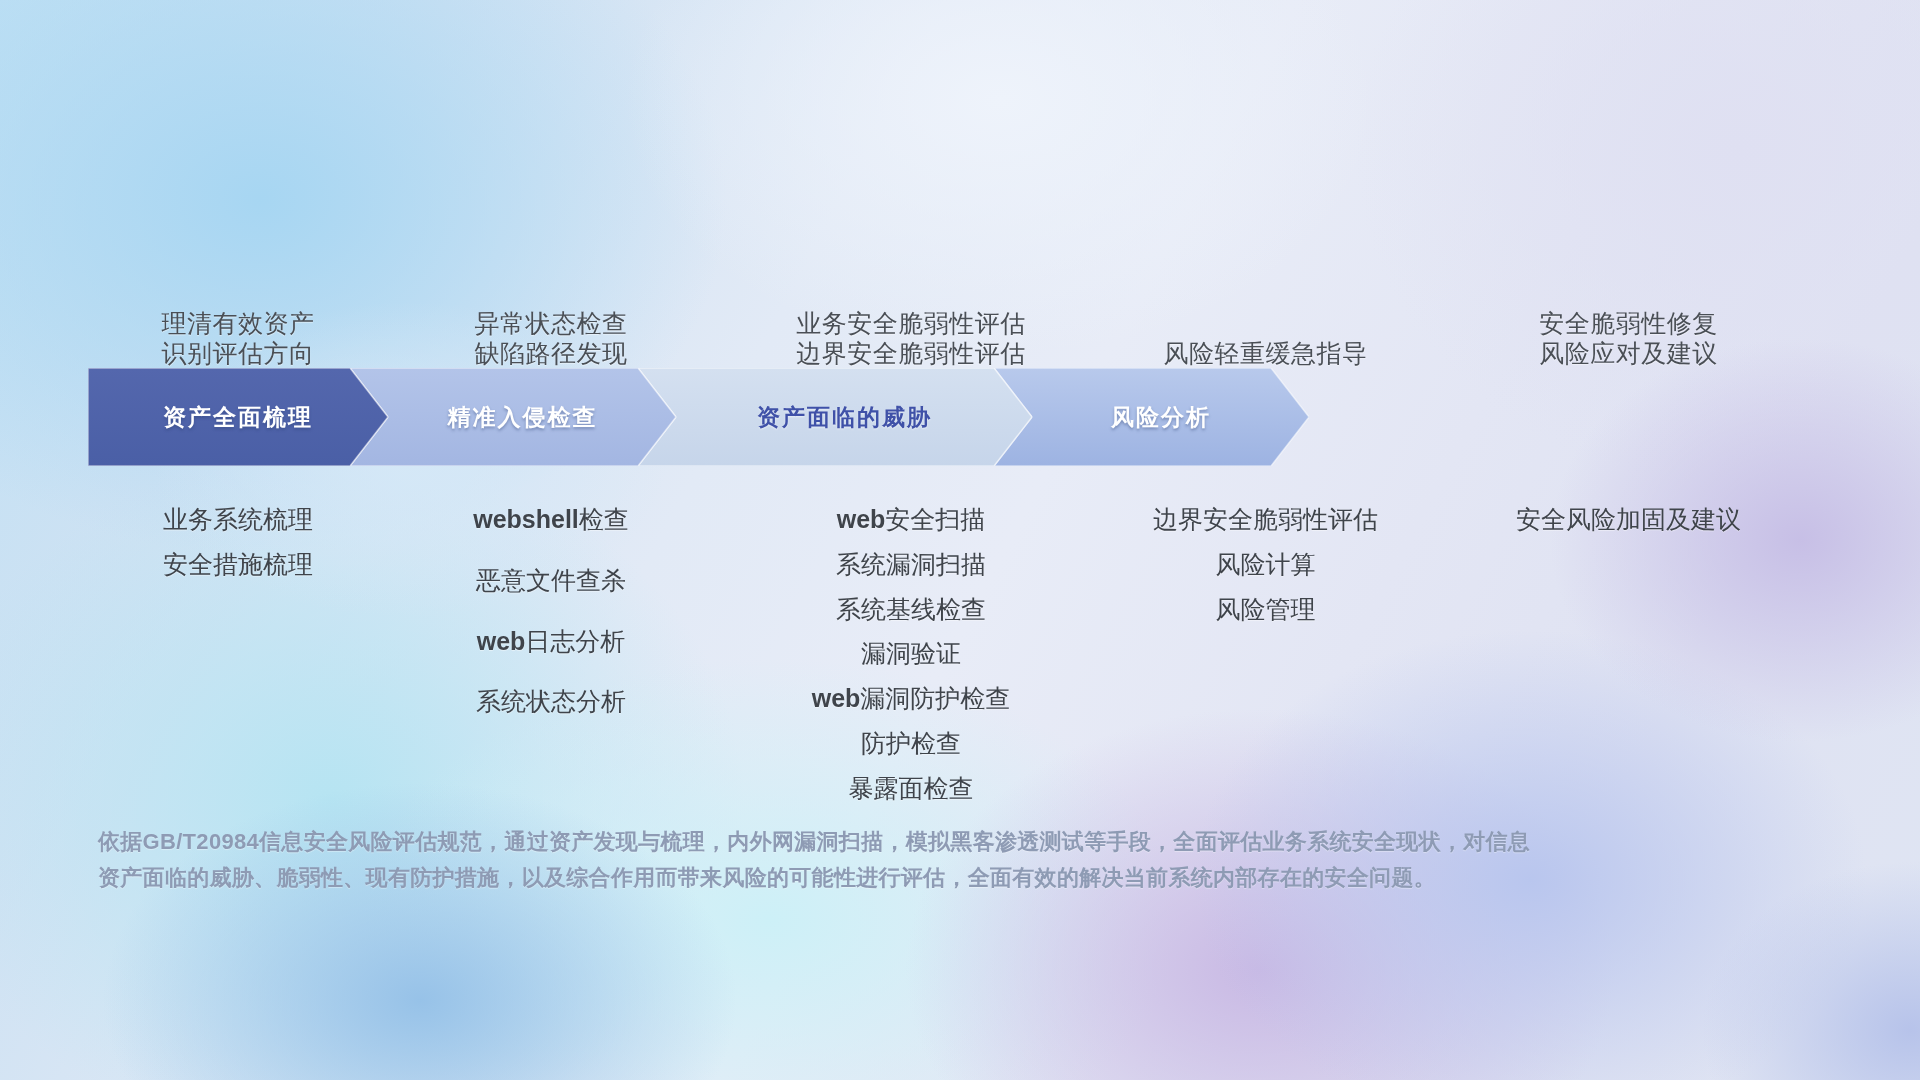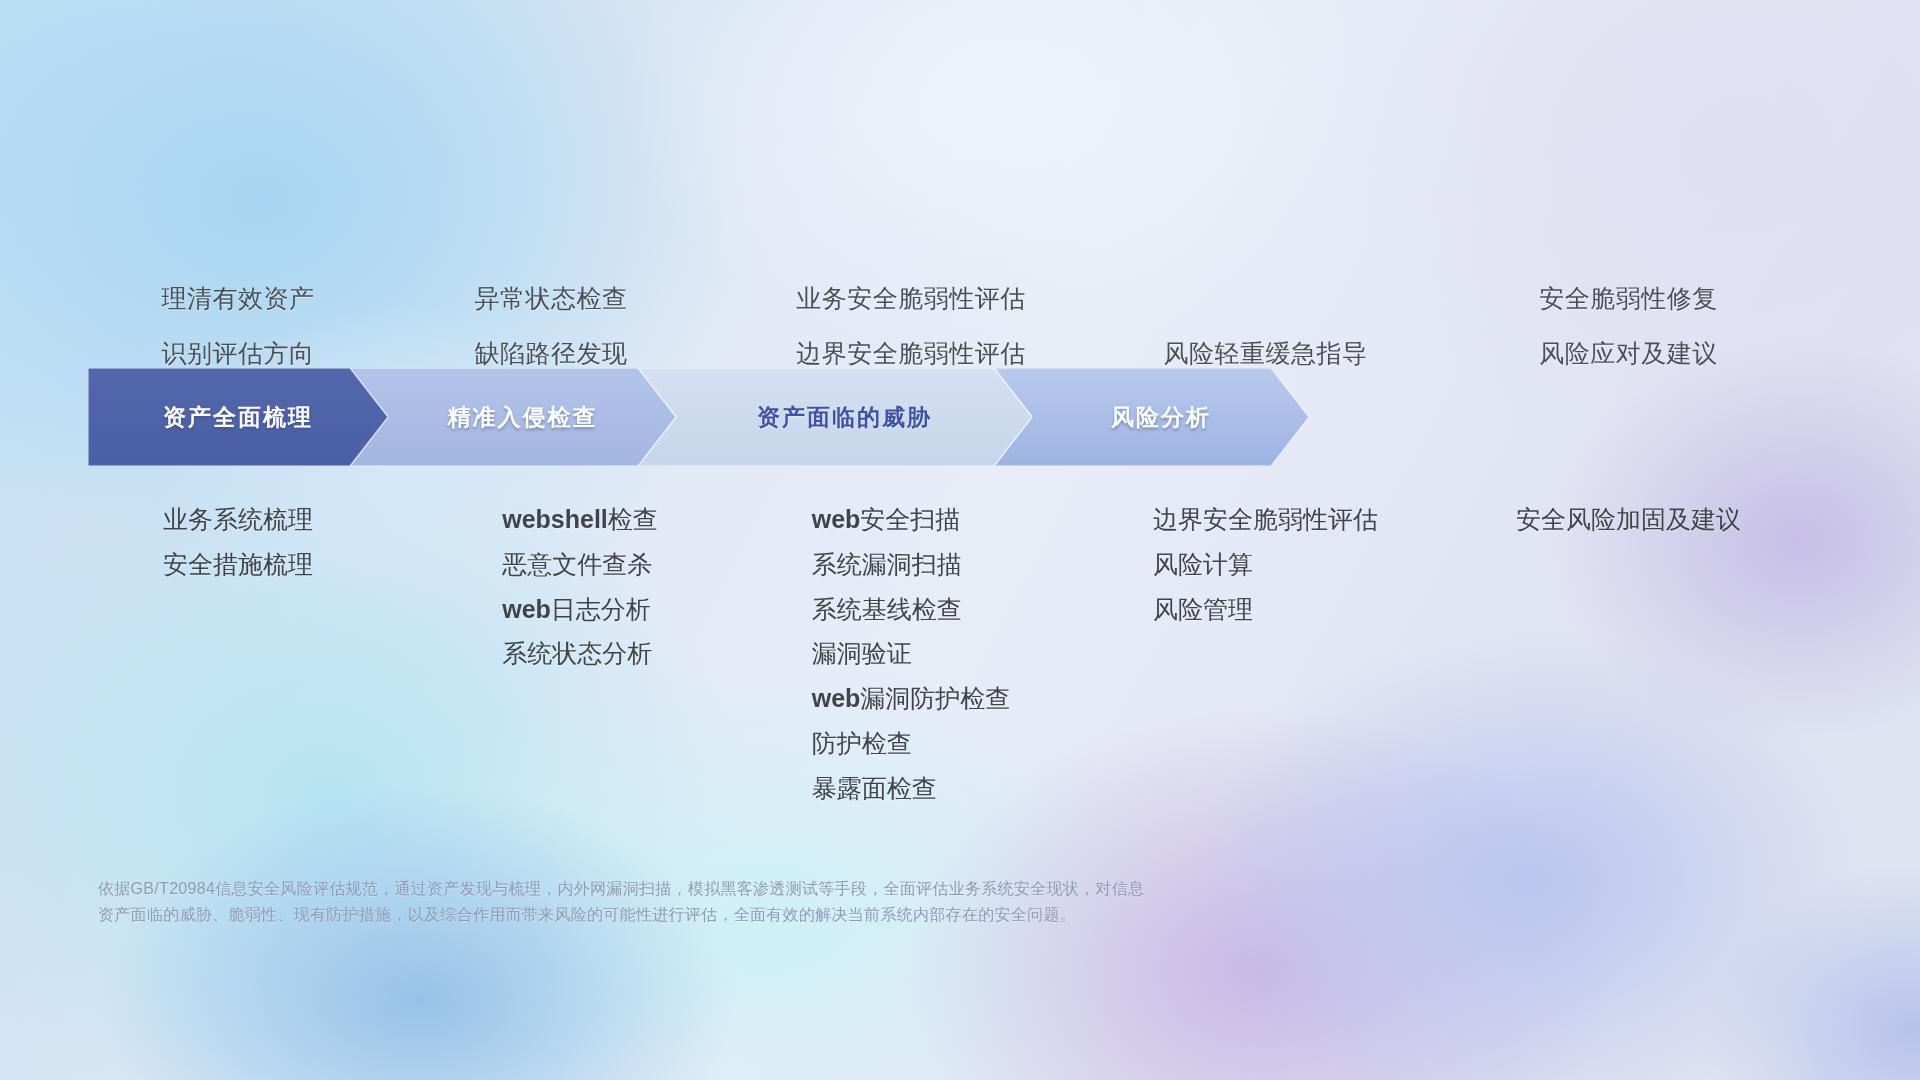--- a/index.html
+++ b/index.html
@@ -41,21 +41,21 @@
   .b11{ left:1700px; top:860px; width:420px; height:340px;
        background:radial-gradient(ellipse at center,#b7c3ea 0%,rgba(183,195,234,0) 70%); }
 
   #stage{ position:absolute; inset:0; z-index:2; }
 
   
   .top-row{
     position:absolute; left:0; top:226px; width:1920px;
     display:flex;
   }
-  .top-col{ display:flex; flex-direction:column; align-items:center; gap:25px; }
+  .top-col{ display:flex; flex-direction:column; align-items:center; gap:0; }
   .top-col .cap{
     font-size:25px; color:#4a4f56; letter-spacing:.5px;
     line-height:1.18; white-space:nowrap;
     text-shadow:0 1px 1px rgba(255,255,255,.5);
   }
 
   
   .band{ position:absolute; left:88px; top:368px; width:1746px; height:98px; display:flex; }
   .chev{
     position:relative; height:98px;
@@ -66,32 +66,33 @@
     position:relative; z-index:3;
     font-size:23px; font-weight:bold; letter-spacing:2px;
     white-space:nowrap;
     text-shadow:0 2px 3px rgba(40,60,110,.40);
   }
   .lbl.light{ color:#ffffff; }
   .lbl.dark{ color:#3f51a8; text-shadow:0 1px 2px rgba(255,255,255,.55); }
 
   
   .bot-row{ position:absolute; left:0; top:452px; width:1920px; display:flex; }
-  .bot-col{ display:flex; flex-direction:column; align-items:flex-start; gap:16px; }
+  .bot-col{ display:flex; flex-direction:column; align-items:center; gap:16px; }
   .bot-col .item{
     font-size:25px; color:#3f444b; line-height:1.15; white-space:nowrap;
     text-shadow:0 1px 1px rgba(255,255,255,.45);
   }
   .bot-col .item b{ font-weight:bold; }
 
   
   .footer{
-    position:absolute; left:98px; top:876px; width:1520px;
-    font-size:16px; line-height:1.62; color:#8e9bb4; letter-spacing:.3px;
+    position:absolute; left:98px; top:824px; width:1520px;
+    font-size:22px; line-height:1.62; color:#8e9bb4; letter-spacing:.3px;
     text-shadow:0 1px 1px rgba(255,255,255,.35);
+    font-weight:bold;
   }
   .footer p{ margin:0; }
 </style>
 </head>
 <body>
 
 <div id="bg">
   <div class="layer bg-base"></div>
   <div class="layer b1"></div>
     <div class="layer b2"></div>
@@ -176,21 +177,21 @@
           <polygon points="0,0 277,0 315,49 277,98 0,98 38,49" fill="url(#g3)" stroke="rgba(255,255,255,.55)" stroke-width="1.5"></polygon>
         </svg>
         <span class="lbl light" style="margin-left: 19px;">风险分析</span>
       </div>
     </div>
   <div class="bot-row" id="botRow" style="top: 505px;">
       <div class="bot-col" style="position: absolute; left: 238px; transform: translateX(-50%); top: 0px;">
         <div class="item">业务系统梳理</div>
         <div class="item">安全措施梳理</div>
       </div>
-      <div class="bot-col" style="position: absolute; left: 580px; transform: translateX(-50%); top: 0px;">
+      <div class="bot-col" style="position: absolute; left: 551px; transform: translateX(-50%); top: 0px; gap: 32px;">
         <div class="item"><b>webshell</b>检查</div>
         <div class="item">恶意文件查杀</div>
         <div class="item"><b>web</b>日志分析</div>
         <div class="item">系统状态分析</div>
       </div>
       <div class="bot-col" style="position: absolute; left: 911px; transform: translateX(-50%); top: 0px;">
         <div class="item"><b>web</b>安全扫描</div>
         <div class="item">系统漏洞扫描</div>
         <div class="item">系统基线检查</div>
         <div class="item">漏洞验证</div>

